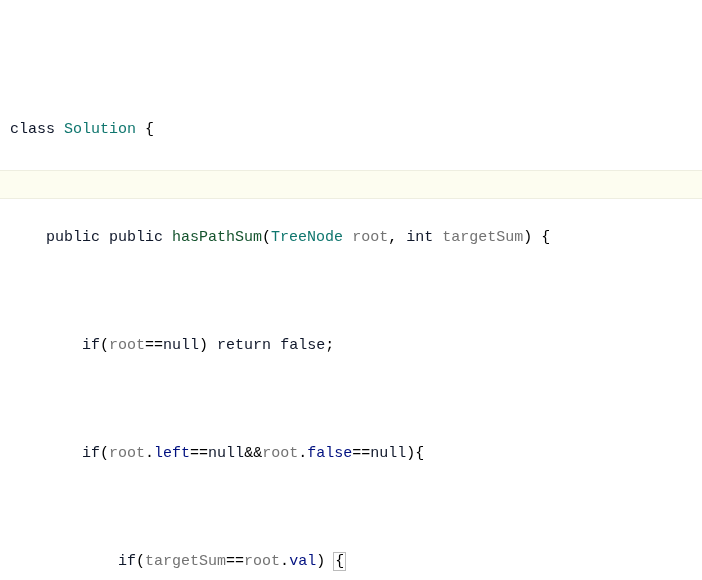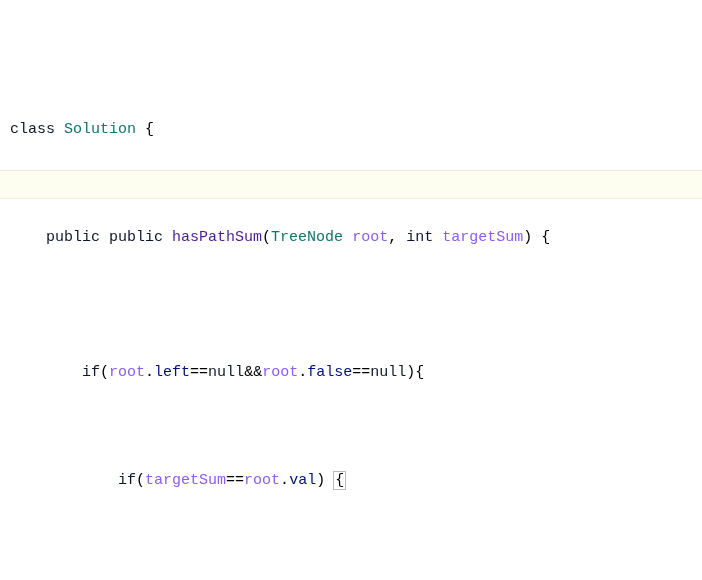--- a/index.html
+++ b/index.html
@@ -26,40 +26,41 @@
     border-bottom: 1px solid #eeeee0;
     z-index: 0;
   }
   .line {
     position: relative;
     z-index: 1;
     height: 27px;
   }
   .kw { color: #0f172a; }       
   .type { color: #0f766e; }     
-  .method { color: #4c1d95; }   
-  .ident { color: #8b5cf6; }    
+  .method { color: #14532d; }   
+  .ident { color: #737373; }    
   .field { color: #001080; }
   .brace { color: #000000; }
   .boxed {
     border: 1px solid #bbbbbb;
     padding: 0 1px;
     margin: 0 -1px;
   }
 </style>
 </head>
 <body>
 
 <div class="code-container">
   <div class="highlight-line" style="top:170px;"></div>
 
   <div class="line"><span class="kw">class</span> <span class="type">Solution</span> <span class="brace">{</span></div>
 
   <div class="line">    <span class="kw">public</span> <span class="kw">public</span> <span class="method">hasPathSum</span>(<span class="type">TreeNode</span> <span class="ident">root</span>, <span class="kw">int</span> <span class="ident">targetSum</span>) <span class="brace">{</span></div>
 
+  <div class="line">        <span class="kw">if</span>(<span class="ident">root</span>==<span class="kw">null</span>) <span class="kw">return</span> <span class="kw">false</span>;</div>
 
   <div class="line">        <span class="kw">if</span>(<span class="ident">root</span>.<span class="field">left</span>==<span class="kw">null</span>&amp;&amp;<span class="ident">root</span>.<span class="field">false</span>==<span class="kw">null</span>)<span class="brace">{</span></div>
 
   <div class="line">            <span class="kw">if</span>(<span class="ident">targetSum</span>==<span class="ident">root</span>.<span class="field">val</span>) <span class="brace boxed">{</span></div>
 
   
 
   
 
   

